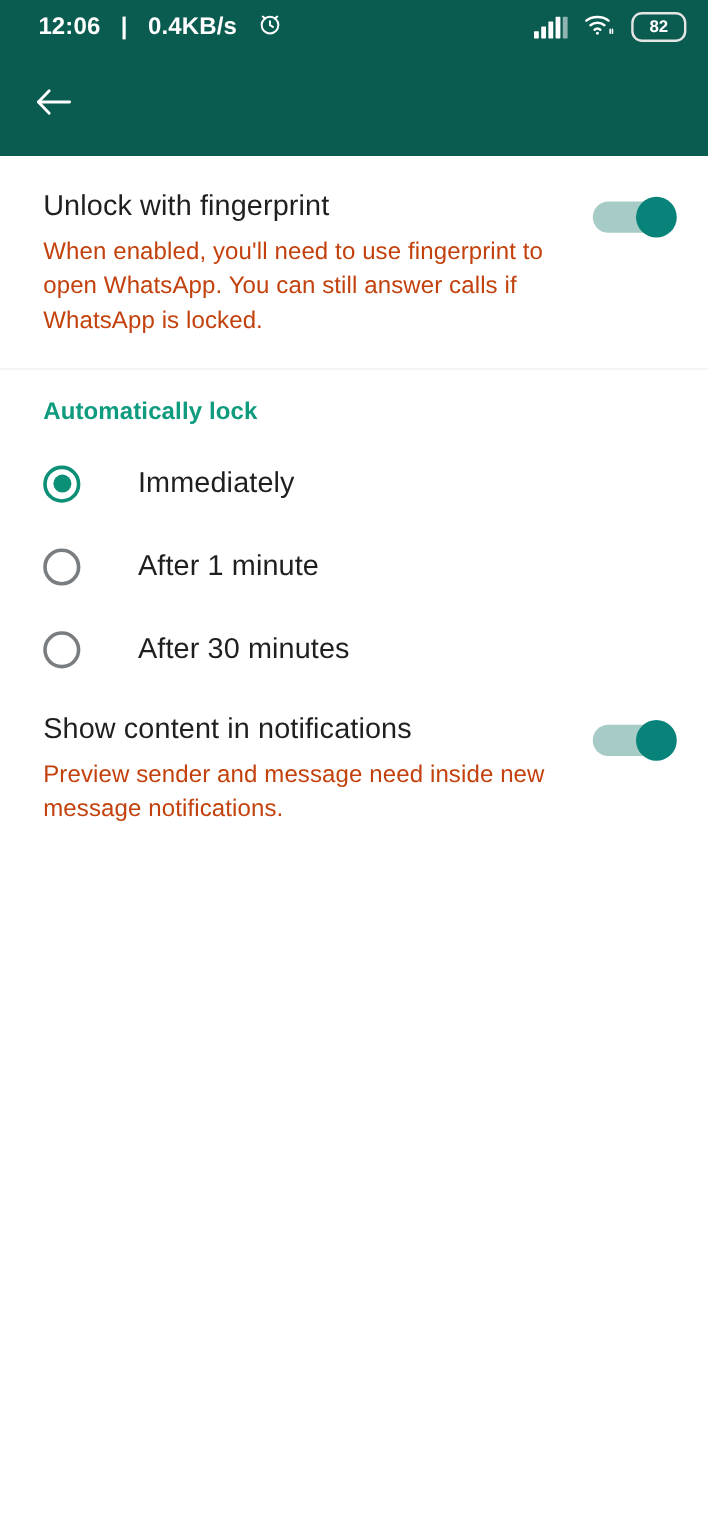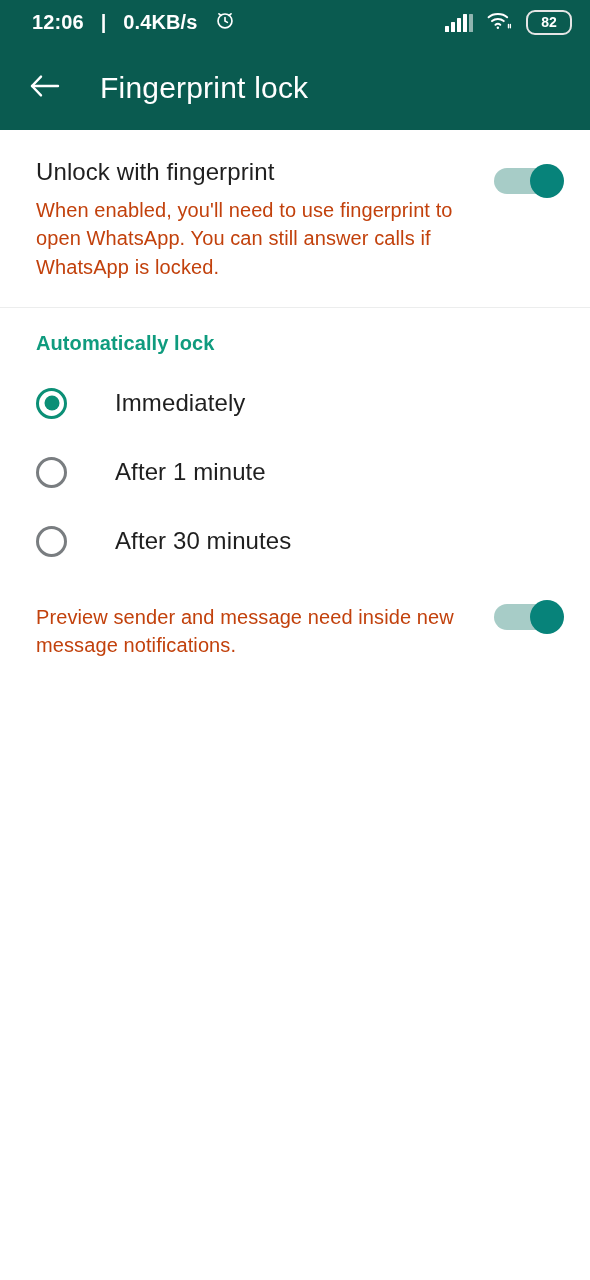--- a/index.html
+++ b/index.html
@@ -242,21 +242,20 @@
 
   <div class="appbar">
     <div class="back-btn">
       <span>
         <svg width="32" height="26" viewBox="0 0 32 26" fill="none" stroke="#ffffff" stroke-width="2.4" stroke-linecap="round" stroke-linejoin="round">
           <path d="M29 13 L3 13"></path>
           <path d="M12 3.6 L3 13 L12 22.4"></path>
         </svg>
       </span>
     </div>
-    <div class="appbar-title">Fingerprint lock</div>
   </div>
 
   <div class="content">
 
     <div class="row">
       <div class="row-text">
         <div class="row-title">Unlock with fingerprint</div>
         <div class="row-desc">When enabled, you'll need to use fingerprint to open WhatsApp. You can still answer calls if WhatsApp is locked.</div>
       </div>
       <div class="switch">
@@ -283,20 +282,21 @@
 
       <div class="radio-row">
         <span class="radio"></span>
         <span class="radio-label">After 30 minutes</span>
       </div>
 
     </div>
 
     <div class="row notif-row">
       <div class="row-text">
+        <div class="row-title">Show content in notifications</div>
         <div class="row-desc">Preview sender and message need inside new message notifications.</div>
       </div>
       <div class="switch">
         <span class="track"></span>
         <span class="thumb"></span>
       </div>
     </div>
 
   </div>
 </div>

